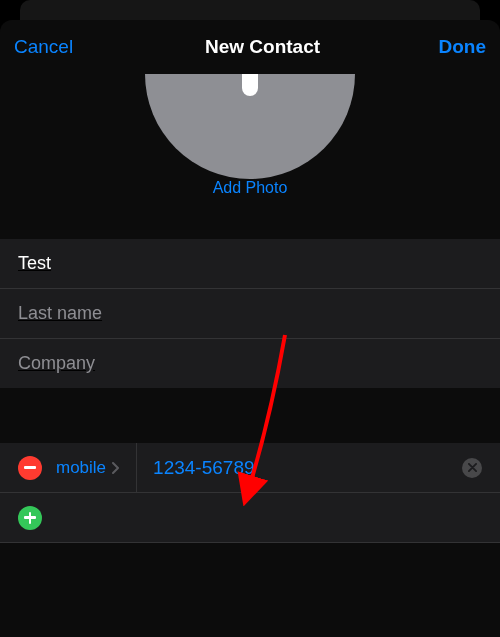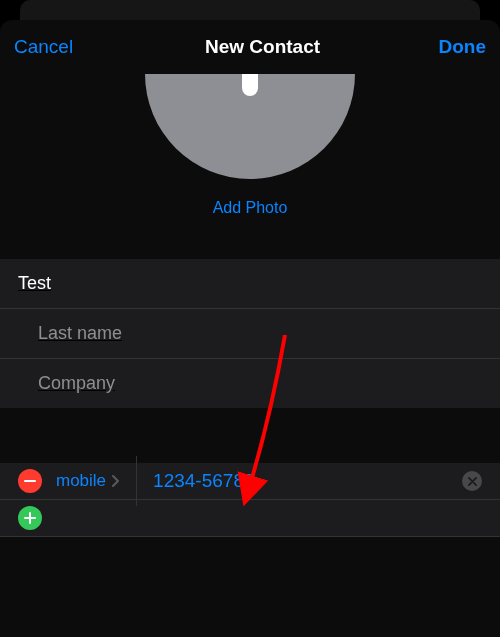--- a/index.html
+++ b/index.html
@@ -87,52 +87,50 @@
       position: absolute;
       top: 97px;
       left: 50%;
       transform: translateX(-50%);
       width: 16px;
       height: 30px;
       background: #fff;
       border-radius: 10px;
     }
     .add-photo {
-      margin-top: 20px;
       color: #0a84ff;
       font-size: 16px;
     }
     .fields-group {
       background: #1c1c1e;
       margin-top: 12px;
       text-decoration: underline;
     }
     .field {
       padding: 14px 18px;
       border-bottom: 1px solid #333335;
       font-size: 18px;
       color: #ffffff;
     }
     .field .placeholder {
       color: #8e8e93;
-      margin-left: 20px;
     }
     .field:last-child {
       border-bottom: none;
     }
     .phone-group {
       background: #1c1c1e;
       margin-top: 55px;
     }
     .phone-row {
       display: flex;
       align-items: center;
       padding: 10px 18px;
       border-bottom: 1px solid #333335;
-      height: 37px;
+      height: 50px;
     }
     .row-icon {
       width: 24px;
       height: 24px;
       border-radius: 50%;
       display: flex;
       align-items: center;
       justify-content: center;
       margin-right: 14px;
       flex-shrink: 0;

